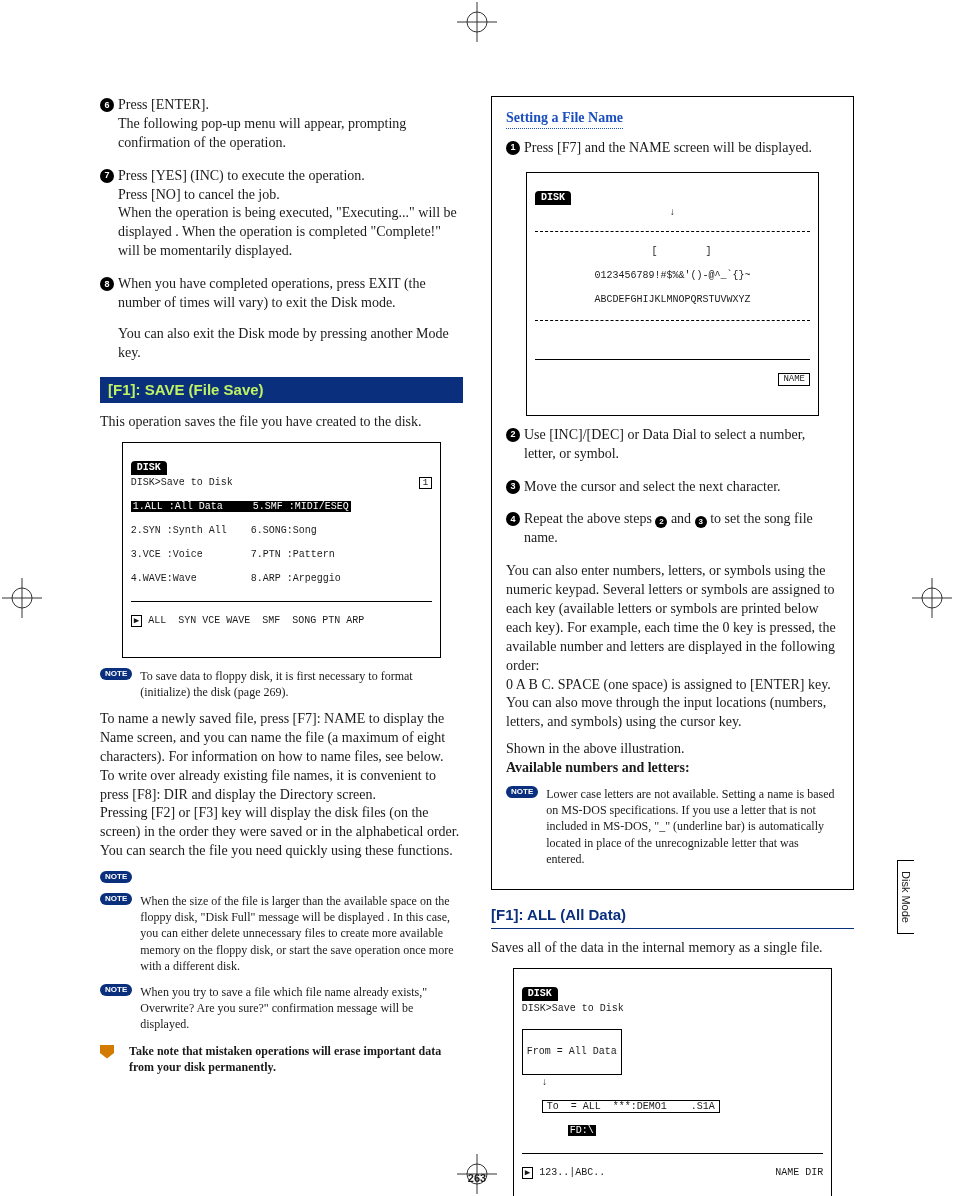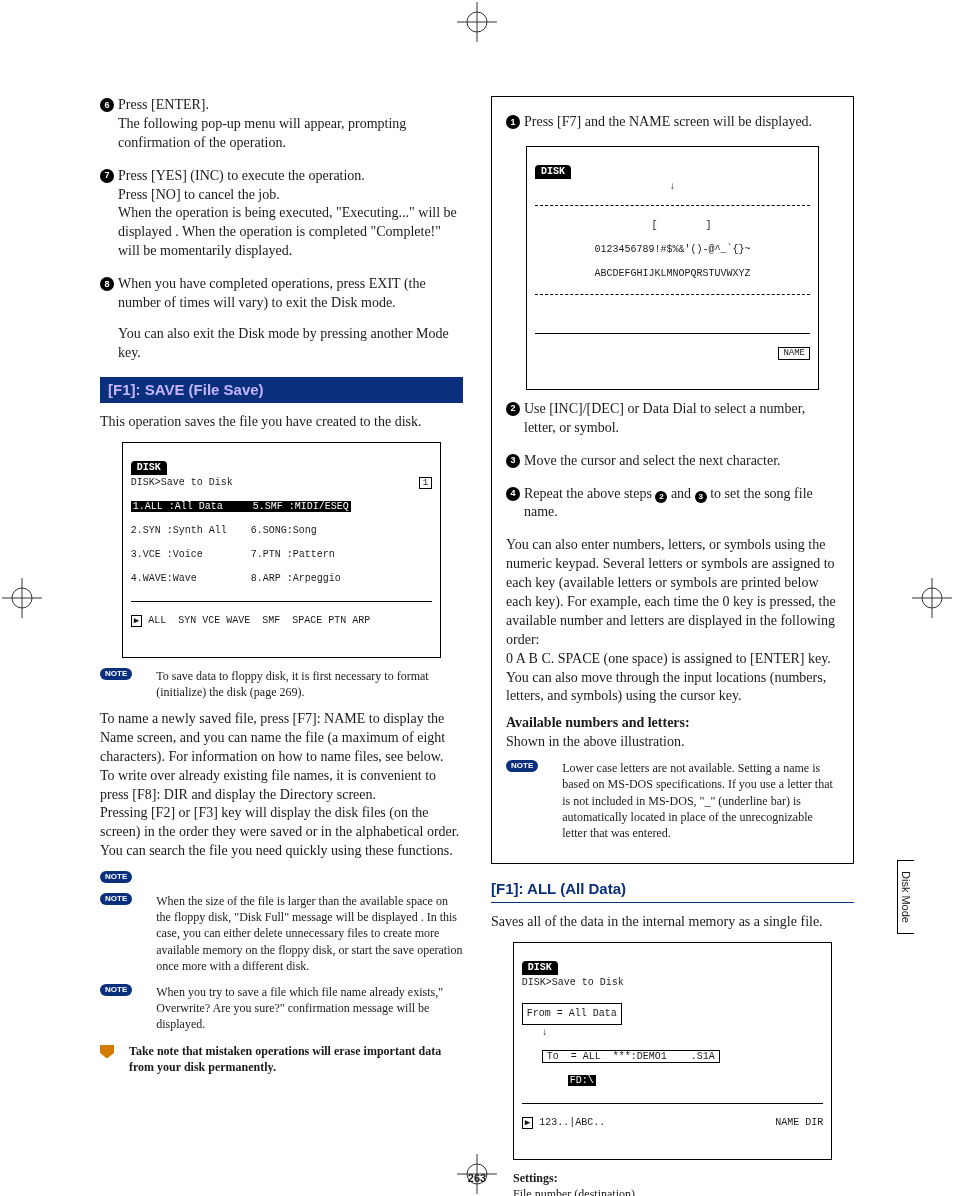--- a/index.html
+++ b/index.html
@@ -59,35 +59,35 @@
     flex:0 0 auto;
   }
   .step { margin-bottom:14px; }
   .step-block { display:block; padding-left:18px; }
   .step-first { display:flex; }
   .step-first .txt { flex:1; }
 
   
   .bar {
     background:#0a2f7d;
-    color:#c4b5fd;
+    color:#bef264;
     font: 700 15px/1.2 Arial, Helvetica, sans-serif;
     padding:4px 8px;
     margin: 8px 0 10px 0;
   }
   .bar2 {
     color:#0a2f7d;
     font: 700 15px/1.2 Arial, Helvetica, sans-serif;
     padding: 0 0 4px 0;
     border-bottom: 1px solid #0a2f7d;
     margin: 8px 0 10px 0;
   }
 
   
-  .note-row { display:flex; gap:24px; font-size:12px; margin:10px 0; }
+  .note-row { display:flex; gap:8px; font-size:12px; margin:10px 0; }
   .note-pill {
     display:inline-block;
     background:#0a2f7d;
     color:#fff;
     font: 700 8px/1 Arial;
     padding:2px 5px;
     border-radius:7px;
     flex:0 0 auto;
     height:12px;
   }
@@ -223,21 +223,21 @@
     <div class="bar">[F1]: SAVE (File Save)</div>
     <div>This operation saves the file you have created to the disk.</div>
 
     <div class="lcd">
 <span class="tab">DISK</span>
 <div><span>DISK&gt;Save to Disk</span> <span style="float:right;border:1px solid #000;padding:0 3px;font-size:9px">1</span></div>
 <div><span class="hl">1.ALL :All Data     5.SMF :MIDI/ESEQ</span></div>
 <div>2.SYN :Synth All    6.SONG:Song</div>
 <div>3.VCE :Voice        7.PTN :Pattern</div>
 <div>4.WAVE:Wave         8.ARP :Arpeggio</div>
-<div class="footer"><span style="border:1px solid #000;padding:0 2px;font-size:9px">▶</span> <span>ALL  SYN VCE WAVE  SMF  SPACE PTN ARP</span></div>
+<div class="footer"><span style="border:1px solid #000;padding:0 2px;font-size:9px">▶</span> <span>ALL  SYN VCE WAVE  SMF  SONG PTN ARP</span></div>
     </div>
 
     <div class="note-row">
       <span class="note-pill">NOTE</span>
       <span class="note-body">To save data to floppy disk, it is first necessary to format (initialize) the disk (page 269).</span>
     </div>
 
     <p style="margin:10px 0 0 0">To name a newly saved file, press [F7]: NAME to display the Name screen, and you can name the file (a maximum of eight characters). For information on how to name files, see below.</p>
     <p style="margin:0">To write over already existing file names, it is convenient to press [F8]: DIR and display the Directory screen.</p>
     <p style="margin:0 0 6px 0">Pressing [F2] or [F3] key will display the disk files (on the screen) in the order they were saved or in the alphabetical order. You can search the file you need quickly using these functions.</p>
@@ -255,20 +255,21 @@
     </div>
     <div class="warn-row">
       <span class="warn-glyph"></span>
       <span>Take note that mistaken operations will erase important data from your disk permanently.</span>
     </div>
   </div>
 
   <div class="col">
 
     <div class="side-box">
+      <div><span class="side-title">Setting a File Name</span></div>
 
       <div class="step" style="margin-top:4px">
         <div class="step-first">
           <span class="num-bullet">1</span>
           <span class="txt">Press [F7] and the NAME screen will be displayed.</span>
         </div>
       </div>
 
       <div class="lcd">
 <span class="tab">DISK</span>
@@ -299,36 +300,36 @@
           <span class="num-bullet">4</span>
           <span class="txt">
             <span>Repeat the above steps </span><span class="inline-bullet">2</span><span> and </span><span class="inline-bullet">3</span><span> to set the song file name.</span>
           </span>
         </div>
       </div>
 
       <p style="margin:0 0 0 0">You can also enter numbers, letters, or symbols using the numeric keypad. Several letters or symbols are assigned to each key (available letters or symbols are printed below each key). For example, each time the 0 key is pressed, the available number and letters are displayed in the following order:</p>
       <p style="margin:0 0 8px 0">0   A   B   C. SPACE (one space) is assigned to [ENTER] key. You can also move through the input locations (numbers, letters, and symbols) using the cursor key.</p>
 
+      <div>Shown in the above illustration.</div>
       <div style="font-weight:700">Available numbers and letters:</div>
-      <div>Shown in the above illustration.</div>
 
       <div class="note-row" style="margin-top:8px">
         <span class="note-pill">NOTE</span>
         <span class="note-body">Lower case letters are not available. Setting a name is based on MS-DOS specifications. If you use a letter that is not included in MS-DOS, "_" (underline bar) is automatically located in place of the unrecognizable letter that was entered.</span>
       </div>
     </div>
 
     <div class="bar2">[F1]: ALL (All Data)</div>
     <div>Saves all of the data in the internal memory as a single file.</div>
 
     <div class="lcd">
 <span class="tab">DISK</span>
 <div>DISK&gt;Save to Disk</div>
-<div style="border:1px solid #000;display:inline-block;padding:4px 4px;margin:2px 0">From = All Data</div>
+<div style="border:1px solid #000;display:inline-block;padding:16px 4px;margin:2px 0">From = All Data</div>
 <div style="margin-left:20px">↓</div>
 <div style="margin-left:20px"><span style="border:1px solid #000;padding:0 4px">To  = ALL  ***:DEMO1    .S1A</span></div>
 <div style="margin-left:46px"><span class="hl">FD:\</span></div>
 <div class="footer"><span style="border:1px solid #000;padding:0 2px;font-size:9px">▶</span> <span>123..|ABC..</span><span class="right">NAME DIR</span></div>
     </div>
 
     <div class="settings-block">
       <div class="hd">Settings:</div>
       <div>File number (destination)</div>
 

